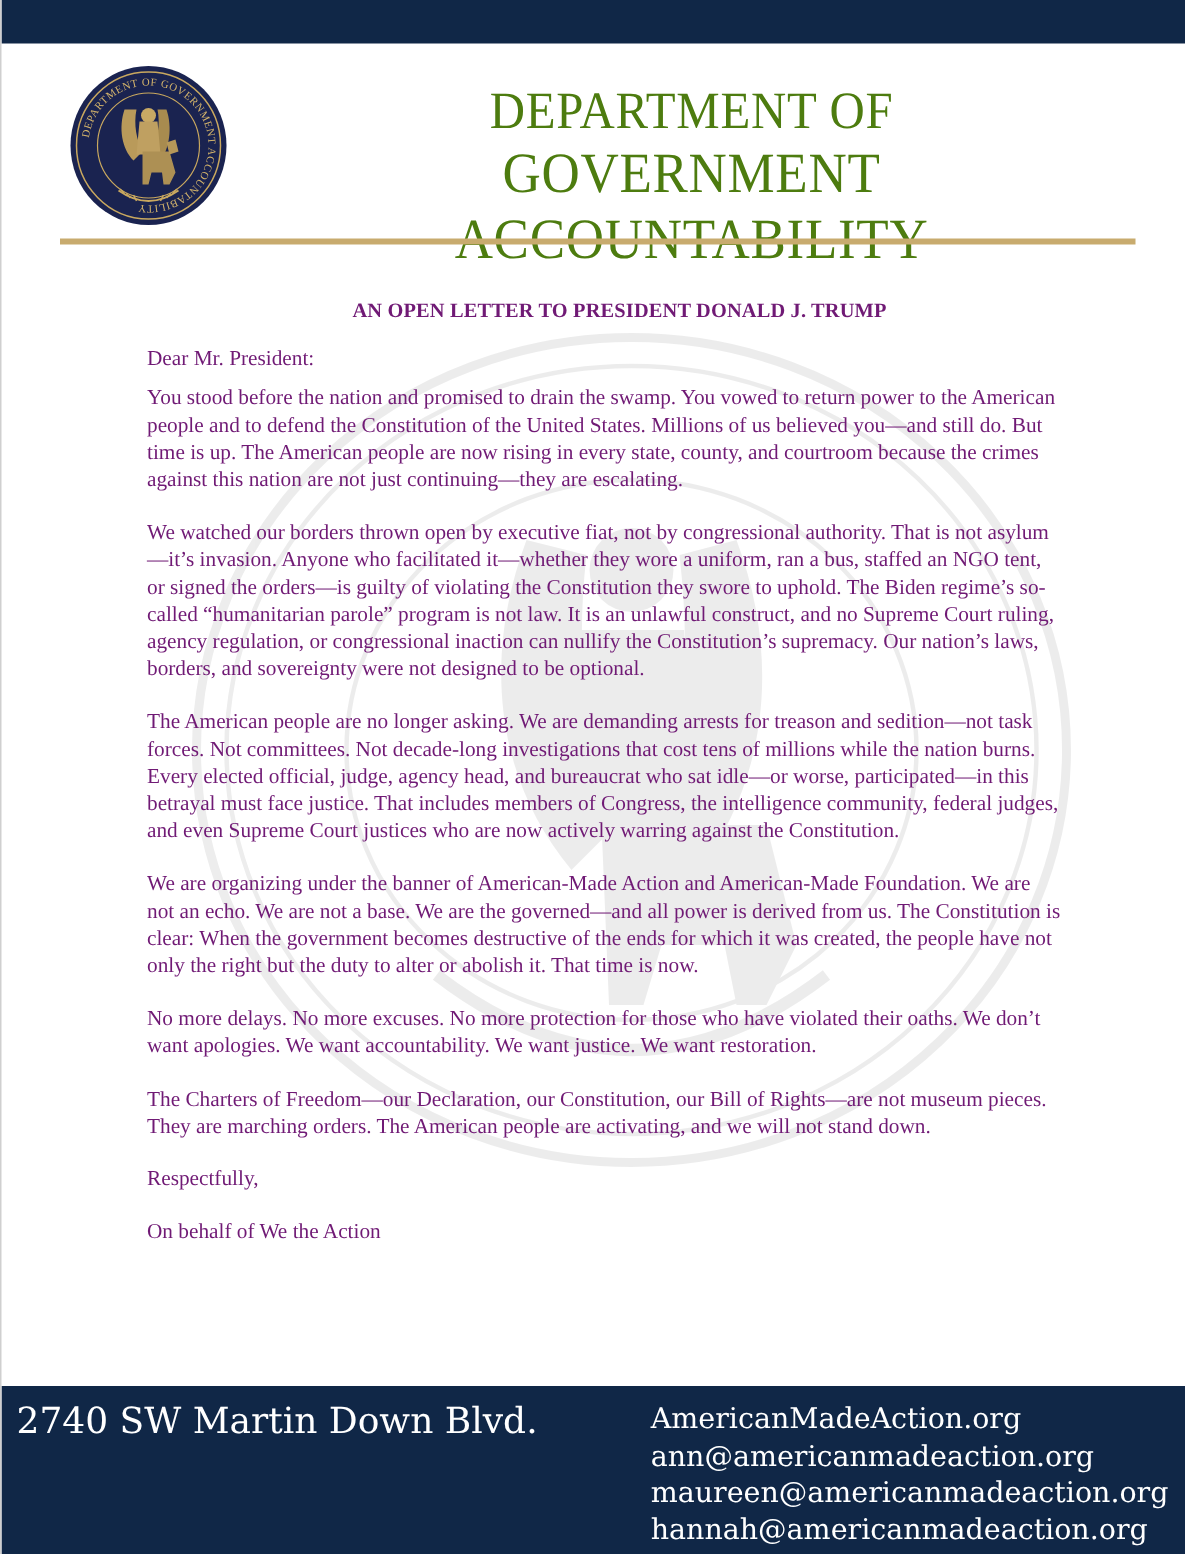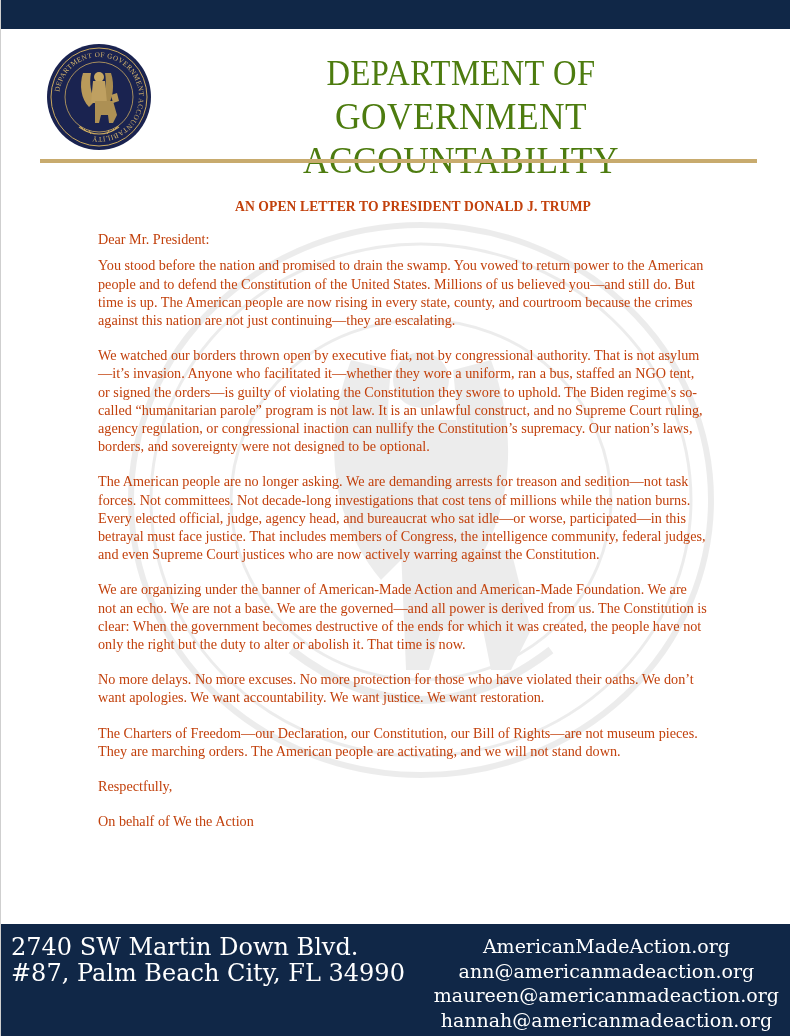--- a/index.html
+++ b/index.html
@@ -6,29 +6,29 @@
     html, body { width: 790px; height: 1036px; overflow: hidden; background: #ffffff; }
     body { position: relative; font-family: "Liberation Serif", serif; color: #111; }
     .page { position: absolute; left: 0; top: 0; width: 790px; height: 1036px; border-left: 1px solid #cfcfcf; background: #fff; overflow: hidden; }
     .top-bar { position: absolute; left: 0; top: 0; width: 790px; height: 29px; background: #102747; }
     .seal { position: absolute; left: 44px; top: 43px; width: 108px; height: 108px; }
     .title-block { position: absolute; left: 160px; top: 54px; width: 600px; text-align: center; color: #4d7c0f; font-family: "Liberation Serif", serif; }
     .title-line1 { font-size: 35px; letter-spacing: 0.5px; line-height: 40px; transform: scaleX(0.93); transform-origin: center; }
     .title-line2 { font-size: 38px; letter-spacing: 0.5px; line-height: 44px; transform: scaleX(0.93); transform-origin: center; }
     .gold-rule { position: absolute; left: 39px; top: 159px; width: 717px; height: 4px; background: #c8ab6e; }
     .watermark { position: absolute; left: 120px; top: 220px; width: 600px; height: 560px; opacity: 0.07; pointer-events: none; }
-    .letter { position: absolute; left: 97px; top: 198px; width: 610px; font-size: 14.2px; line-height: 18.2px; color: #c2410c; }
+    .letter { position: absolute; left: 97px; top: 198px; width: 610px; font-size: 14.2px; line-height: 18.2px; color: #701a75; }
     .letter-heading { text-align: center; font-weight: bold; font-size: 13.6px; margin-left: 20px; margin-bottom: 14px; letter-spacing: 0.1px; }
     .salutation { margin-bottom: 8px; }
     .para { margin-bottom: 17px; }
     .closing { margin-bottom: 17px; }
     .footer { position: absolute; left: 0; top: 924px; width: 790px; height: 112px; background: #102747; color: #ffffff; }
     .footer-left { position: absolute; left: 10px; top: 10px; font-family: "DejaVu Serif", serif; font-size: 24px; line-height: 26px; }
     .footer-left .tax { margin-top: 8px; }
-    .footer-right { position: absolute; right: 12px; top: 10px; text-align: center; font-family: "DejaVu Serif", serif; font-size: 19px; line-height: 24.5px; }
+    .footer-right { position: absolute; right: 12px; top: 10px; text-align: left; font-family: "DejaVu Serif", serif; font-size: 19px; line-height: 24.5px; }
   </style>
 </head>
 <body>
 
 <div class="page">
 
   <div class="top-bar"></div>
 
   <svg class="seal" viewBox="0 0 108 108">
     <defs>
@@ -81,21 +81,20 @@
     <p class="para">We are organizing under the banner of American-Made Action and American-Made Foundation. We are not an echo. We are not a base. We are the governed—and all power is derived from us. The Constitution is clear: When the government becomes destructive of the ends for which it was created, the people have not only the right but the duty to alter or abolish it. That time is now.</p>
     <p class="para">No more delays. No more excuses. No more protection for those who have violated their oaths. We don’t want apologies. We want accountability. We want justice. We want restoration.</p>
     <p class="para">The Charters of Freedom—our Declaration, our Constitution, our Bill of Rights—are not museum pieces. They are marching orders. The American people are activating, and we will not stand down.</p>
     <p class="closing">Respectfully,</p>
     <p class="closing">On behalf of We the Action</p>
   </div>
 
   <div class="footer">
     <div class="footer-left">
       <div>2740 SW Martin Down Blvd.</div>
-      <div>#87, Palm Beach City, FL 34990</div>
     </div>
     <div class="footer-right">
       <div>AmericanMadeAction.org</div>
       <div>ann@americanmadeaction.org</div>
       <div>maureen@americanmadeaction.org</div>
       <div>hannah@americanmadeaction.org</div>
     </div>
   </div>
 
 </div>

